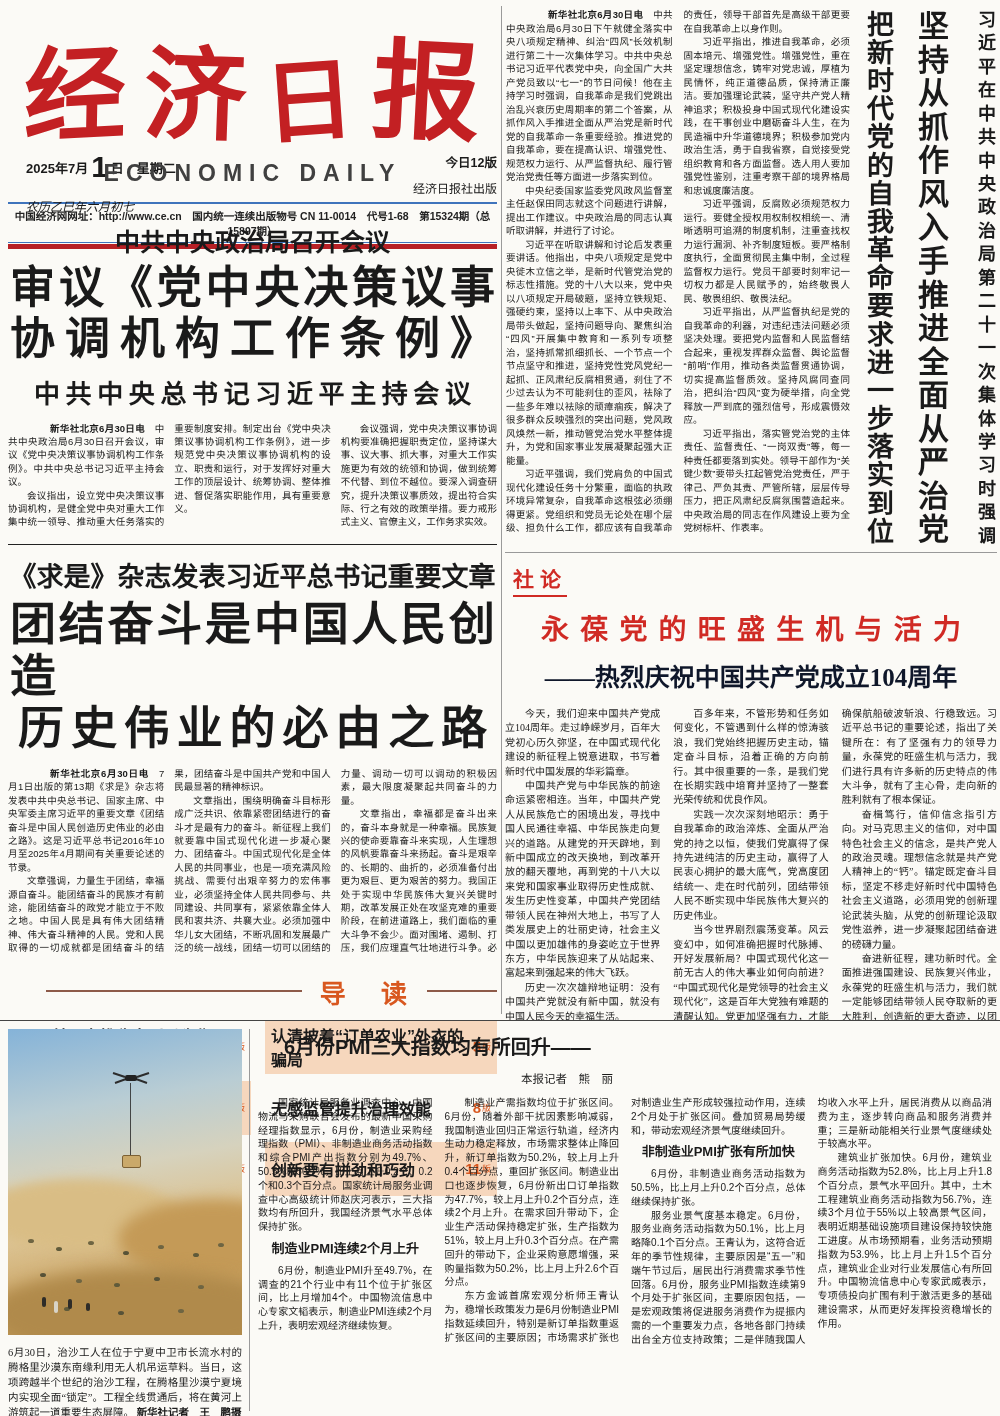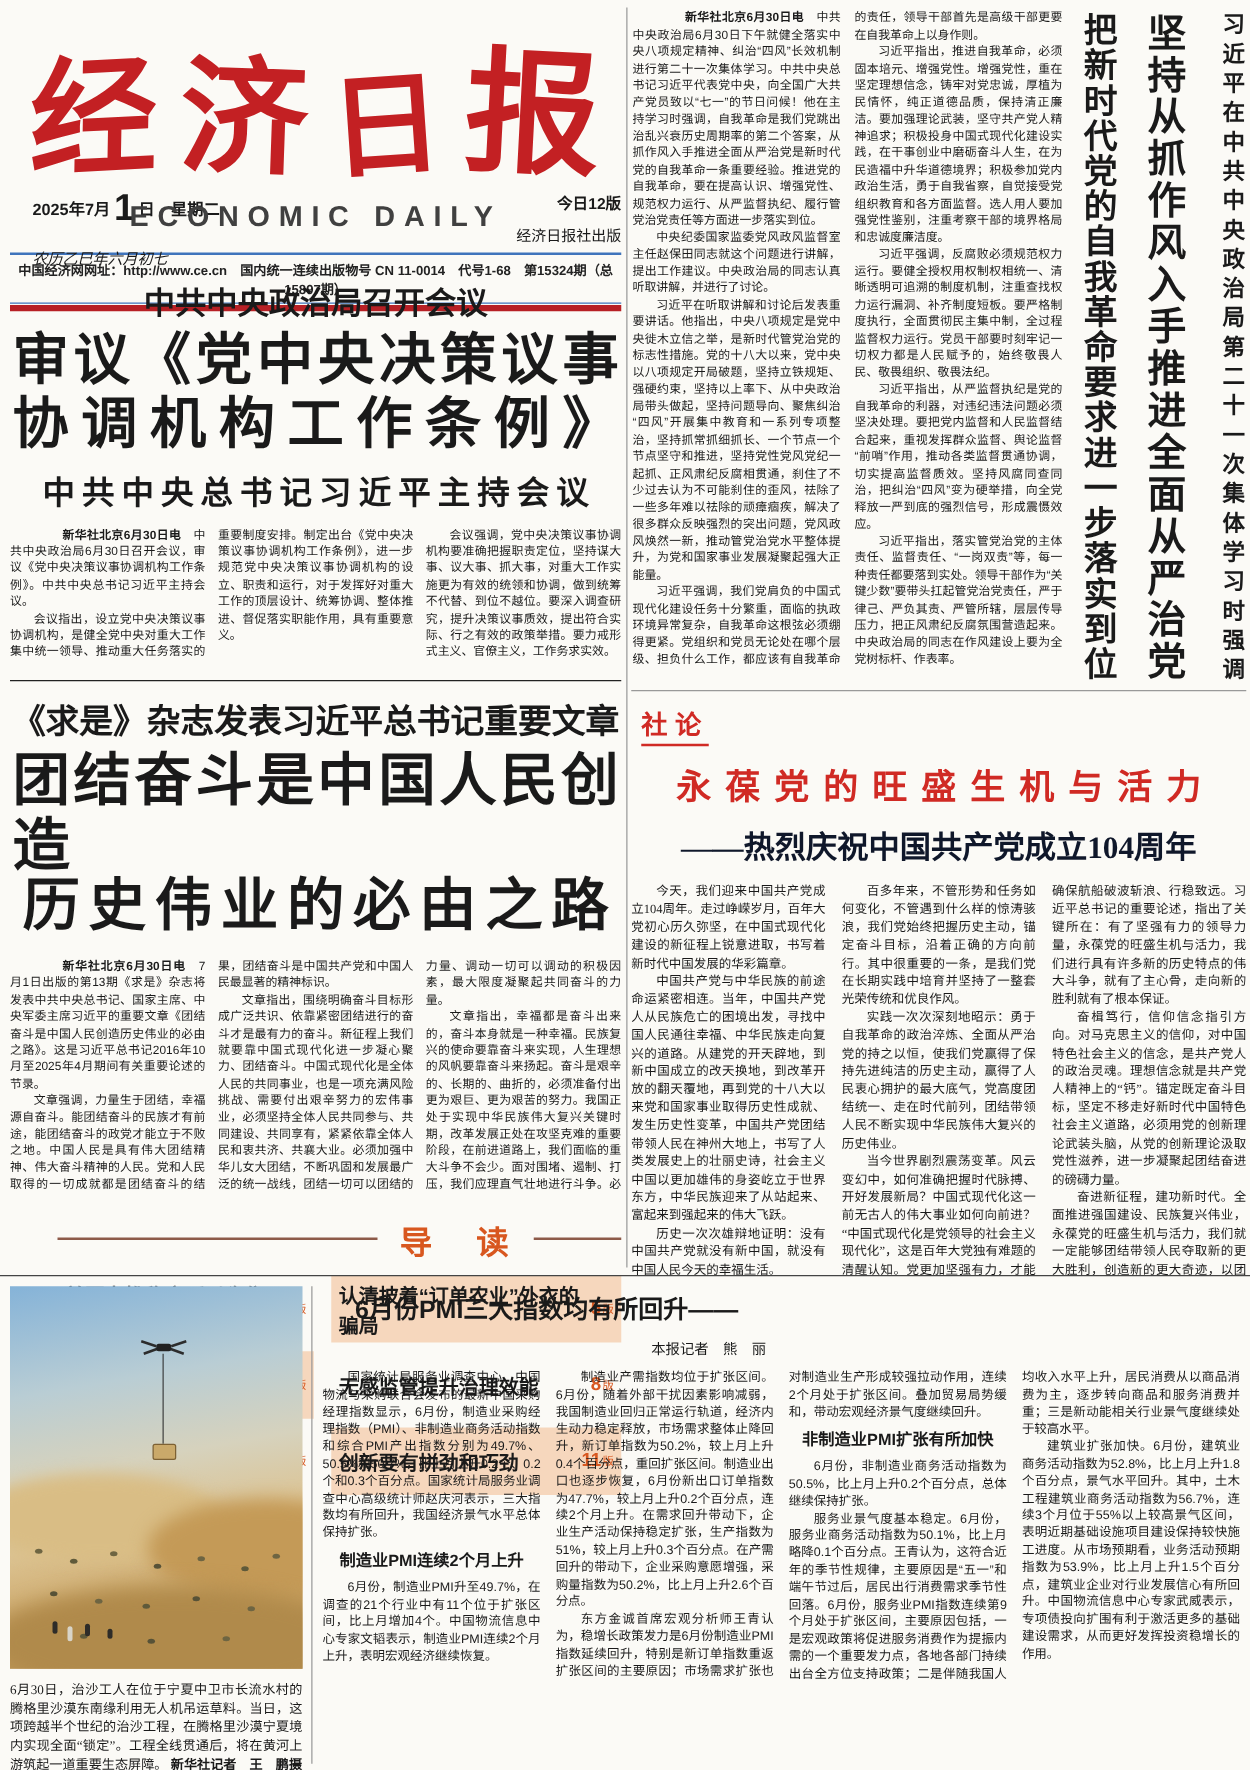--- a/index.html
+++ b/index.html
@@ -136,21 +136,21 @@
           <p class="para">会议指出，设立党中央决策议事协调机构，是健全党中央对重大工作集中统一领导、推动重大任务落实的重要制度安排。制定出台《党中央决策议事协调机构工作条例》，进一步规范党中央决策议事协调机构的设立、职责和运行，对于发挥好对重大工作的顶层设计、统筹协调、整体推进、督促落实职能作用，具有重要意义。</p>
           <p class="para">会议强调，党中央决策议事协调机构要准确把握职责定位，坚持谋大事、议大事、抓大事，对重大工作实施更为有效的统领和协调，做到统筹不代替、到位不越位。要深入调查研究，提升决策议事质效，提出符合实际、行之有效的政策举措。要力戒形式主义、官僚主义，工作务求实效。</p>
         </div>
     </div>
 
     <hr class="rule">
 
     <div>
       <div class="kicker1" style="font-size:27px;">《求是》杂志发表习近平总书记重要文章</div>
       <div class="bigh spread" style="font-size:46px;">团结奋斗是中国人民创造</div>
-      <div class="bigh spread" style="font-size:46px;padding:0 10px;font-family:Liberation Mono, monospace;">历史伟业的必由之路</div>
+      <div class="bigh spread" style="font-size:46px;padding:0 10px;">历史伟业的必由之路</div>
       <div class="body3" style="height:196px;">
           <p class="para"><b class="lead">新华社北京6月30日电　</b>7月1日出版的第13期《求是》杂志将发表中共中央总书记、国家主席、中央军委主席习近平的重要文章《团结奋斗是中国人民创造历史伟业的必由之路》。这是习近平总书记2016年10月至2025年4月期间有关重要论述的节录。</p>
           <p class="para">文章强调，力量生于团结，幸福源自奋斗。能团结奋斗的民族才有前途，能团结奋斗的政党才能立于不败之地。中国人民是具有伟大团结精神、伟大奋斗精神的人民。党和人民取得的一切成就都是团结奋斗的结果，团结奋斗是中国共产党和中国人民最显著的精神标识。</p>
           <p class="para">文章指出，围绕明确奋斗目标形成广泛共识、依靠紧密团结进行的奋斗才是最有力的奋斗。新征程上我们就要靠中国式现代化进一步凝心聚力、团结奋斗。中国式现代化是全体人民的共同事业，也是一项充满风险挑战、需要付出艰辛努力的宏伟事业，必须坚持全体人民共同参与、共同建设、共同享有，紧紧依靠全体人民和衷共济、共襄大业。必须加强中华儿女大团结，不断巩固和发展最广泛的统一战线，团结一切可以团结的力量、调动一切可以调动的积极因素，最大限度凝聚起共同奋斗的力量。</p>
           <p class="para">文章指出，幸福都是奋斗出来的，奋斗本身就是一种幸福。民族复兴的使命要靠奋斗来实现，人生理想的风帆要靠奋斗来扬起。奋斗是艰辛的、长期的、曲折的，必须准备付出更为艰巨、更为艰苦的努力。我国正处于实现中华民族伟大复兴关键时期，改革发展正处在攻坚克难的重要阶段，在前进道路上，我们面临的重大斗争不会少。面对围堵、遏制、打压，我们应理直气壮地进行斗争。必须发扬斗争精神，把握斗争方向，掌握斗争规律，增强斗争本领，有效应对重大挑战、抵御重大风险、克服重大阻力、解决重大矛盾，不断夺取新时代伟大斗争的新胜利。</p>
         </div>
     </div>
 
     <div class="daodu">
       <div class="daodu-head">

